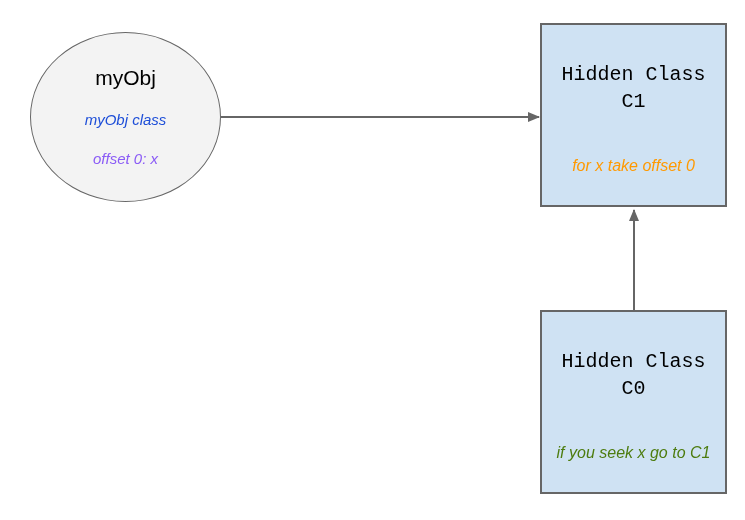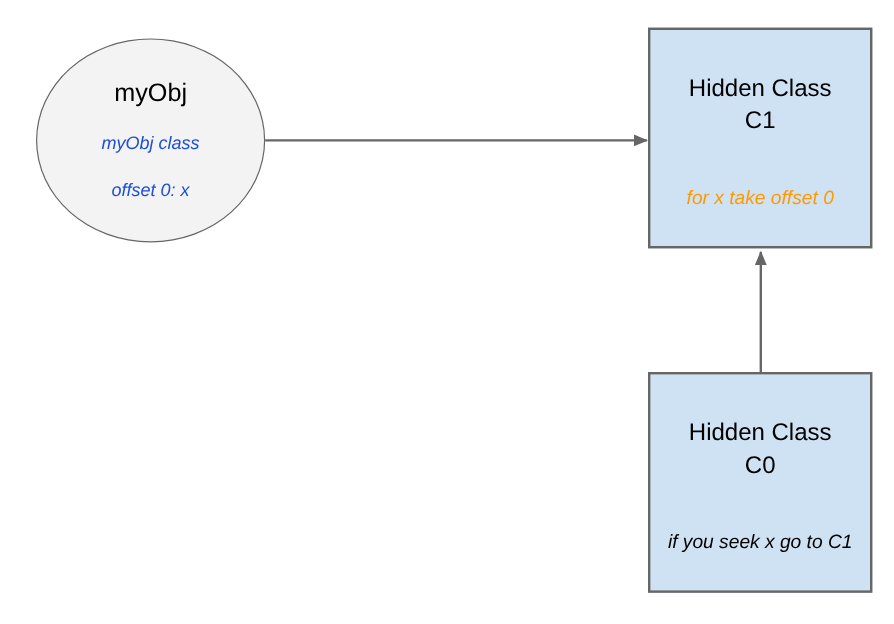--- a/index.html
+++ b/index.html
@@ -72,48 +72,49 @@
     max-width: 160px;
   }
   .box .node-note {
     font-size: 16px;
     margin-top: 40px;
   }
   .box-title {
     font-size: 20px;
     line-height: 27px;
     color: #000000;
+    font-family: Liberation Mono, monospace;
   }
 </style>
 </head>
 <body>
 
 <div class="canvas">
 
   <svg class="edges" width="745" height="520" viewBox="0 0 745 520" xmlns="http://www.w3.org/2000/svg">
     <defs>
       <marker id="arrowhead" viewBox="0 0 12 10" refX="11" refY="5" markerWidth="12" markerHeight="10" markerUnits="userSpaceOnUse" orient="auto">
         <path d="M0,0 L12,5 L0,10 Z" fill="#666666"></path>
       </marker>
     </defs>
     <line x1="221" y1="117" x2="539" y2="117" stroke-width="2" marker-end="url(#arrowhead)" stroke="#666666"></line>
     <line x1="634" y1="310" x2="634" y2="210" stroke-width="2" marker-end="url(#arrowhead)" stroke="#666666"></line>
   </svg>
 
   <div class="node circle" style="background-color: rgb(243, 243, 243);">
     <div class="circle-title">myObj</div>
     <div class="circle-subtitle">myObj class</div>
-    <div class="node-note" style="color: #1d4ed8;">offset 0: x</div>
+    <div class="node-note" style="color: #8b5cf6;">offset 0: x</div>
   </div>
 
   <div class="node box c1" style="background-color: rgb(207, 226, 243);">
     <div class="box-title">Hidden Class</div>
     <div class="box-title">C1</div>
     <div class="node-note" style="color: rgb(255, 153, 0);">for x take offset 0</div>
   </div>
 
   <div class="node box c0" style="background-color: rgb(207, 226, 243);">
     <div class="box-title">Hidden Class</div>
     <div class="box-title">C0</div>
-    <div class="node-note" style="color: #000000;">if you seek x go to C1</div>
+    <div class="node-note" style="color: #4d7c0f;">if you seek x go to C1</div>
   </div>
 
 </div>
 
 </body></html>

